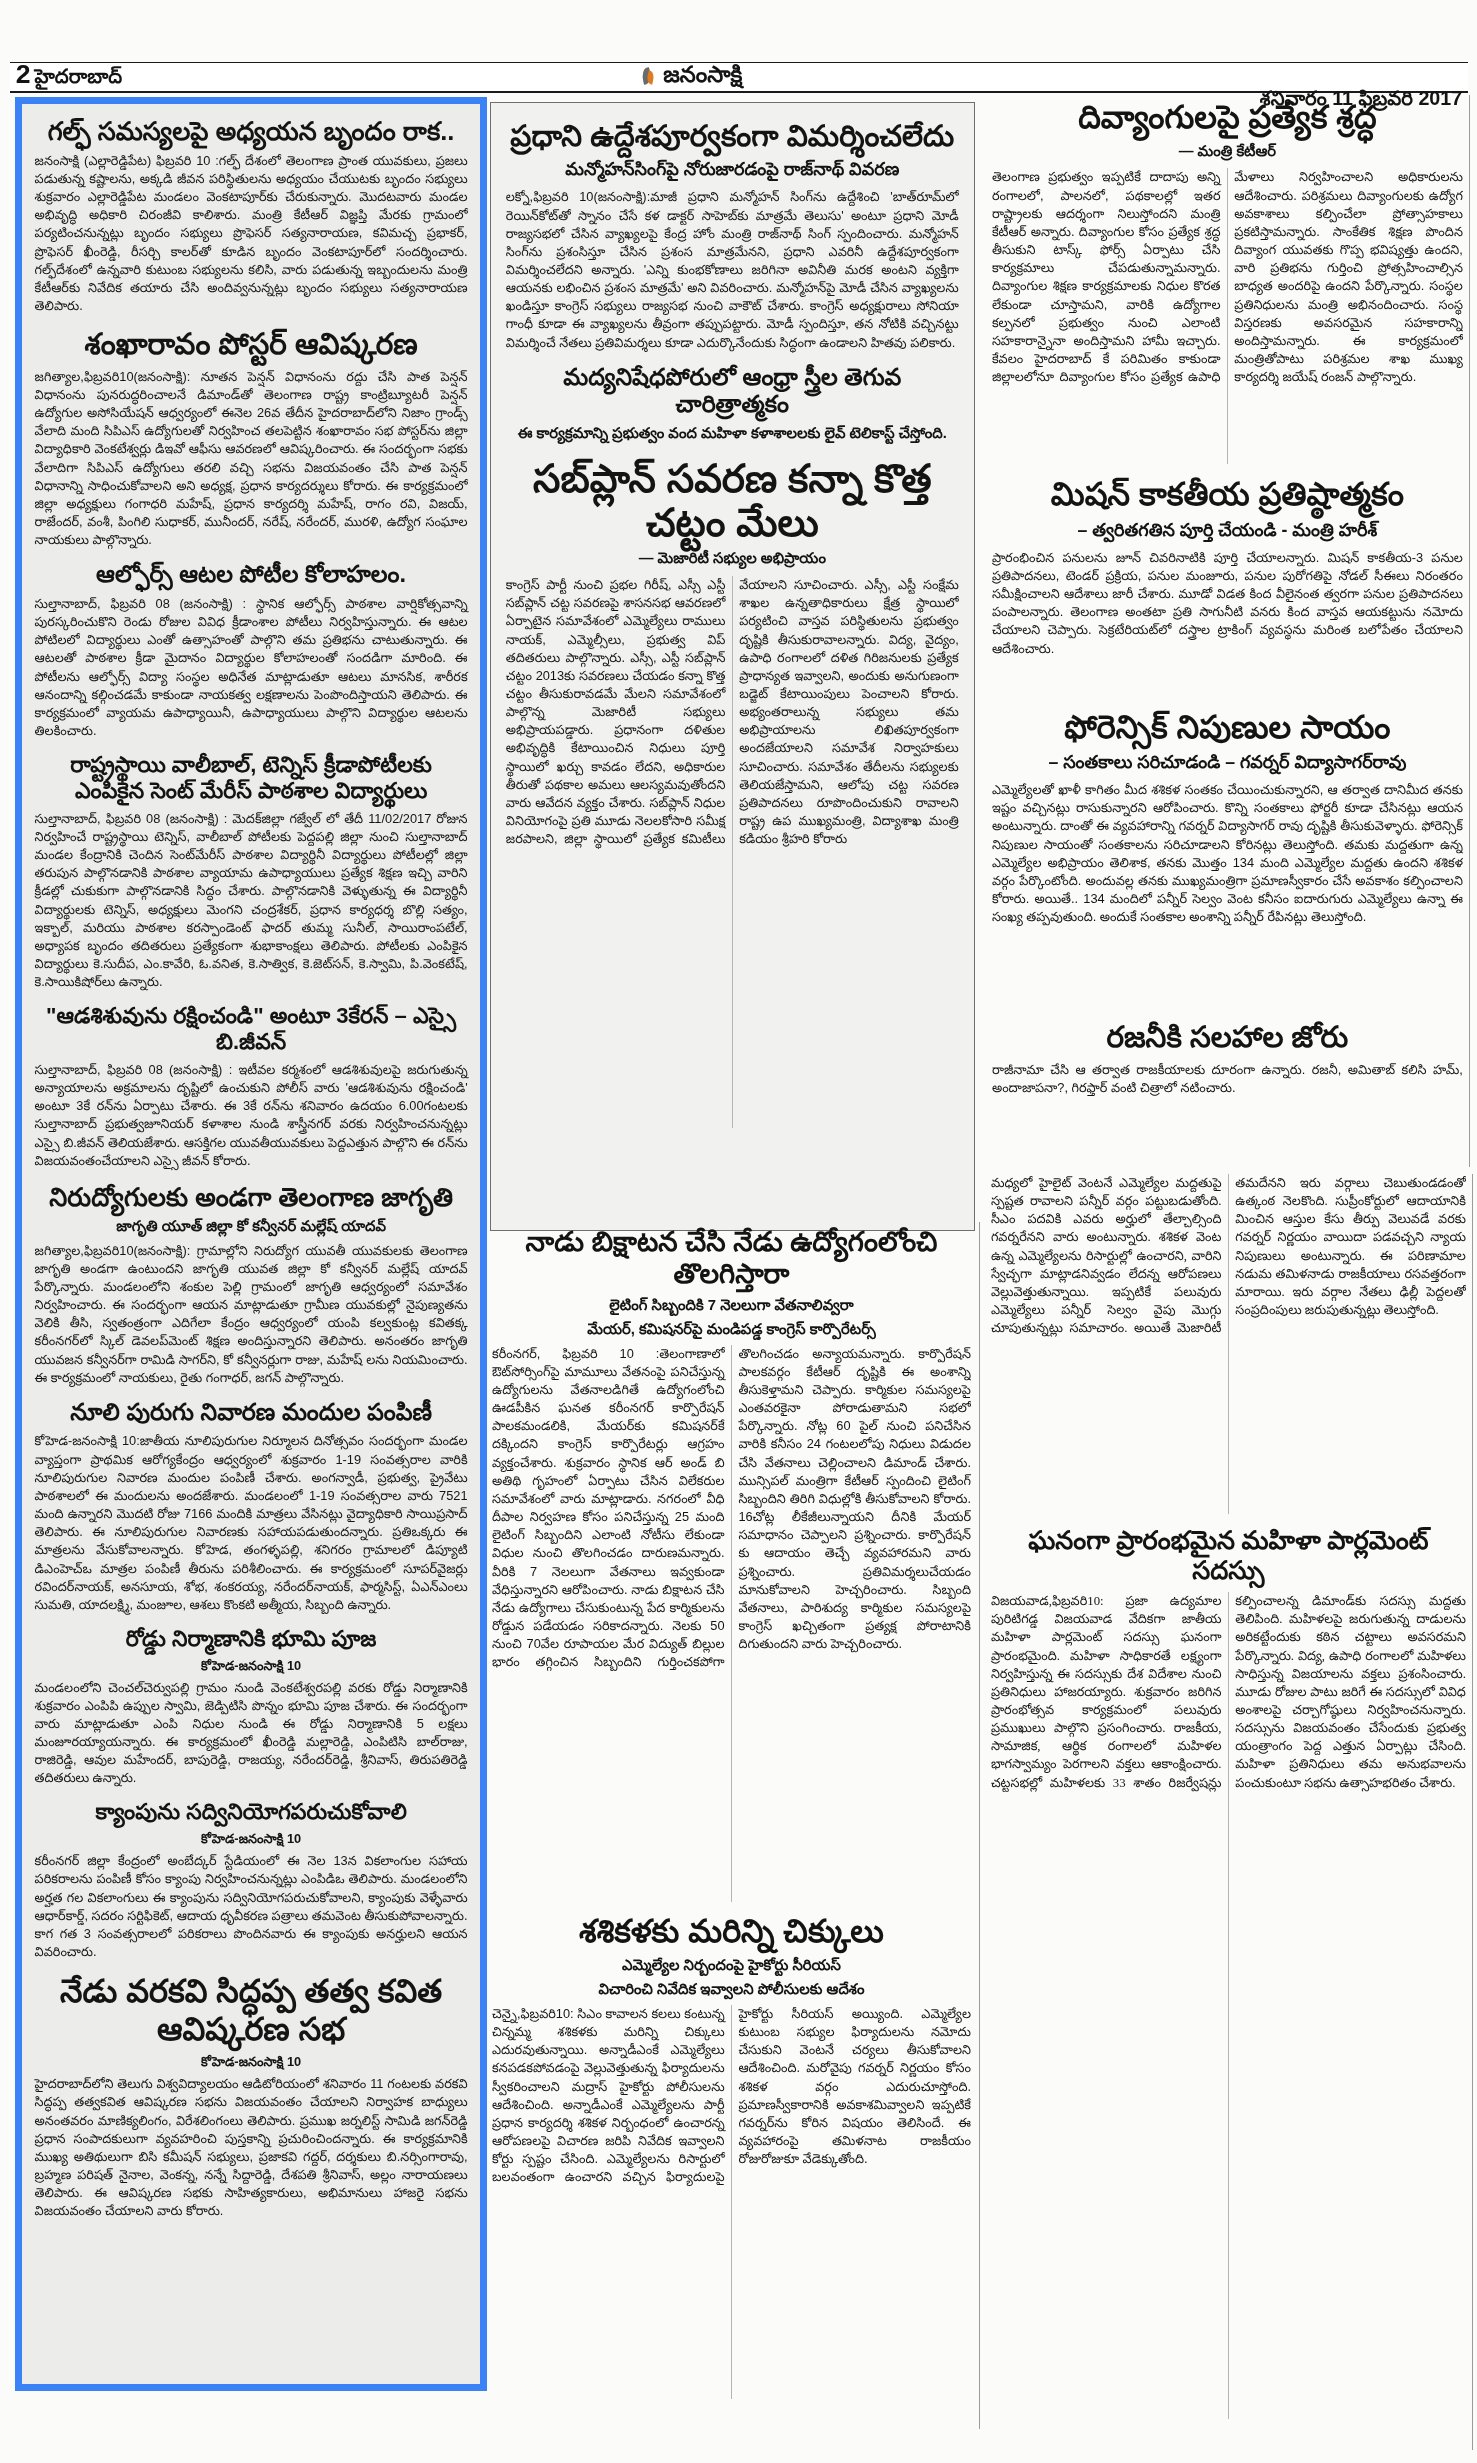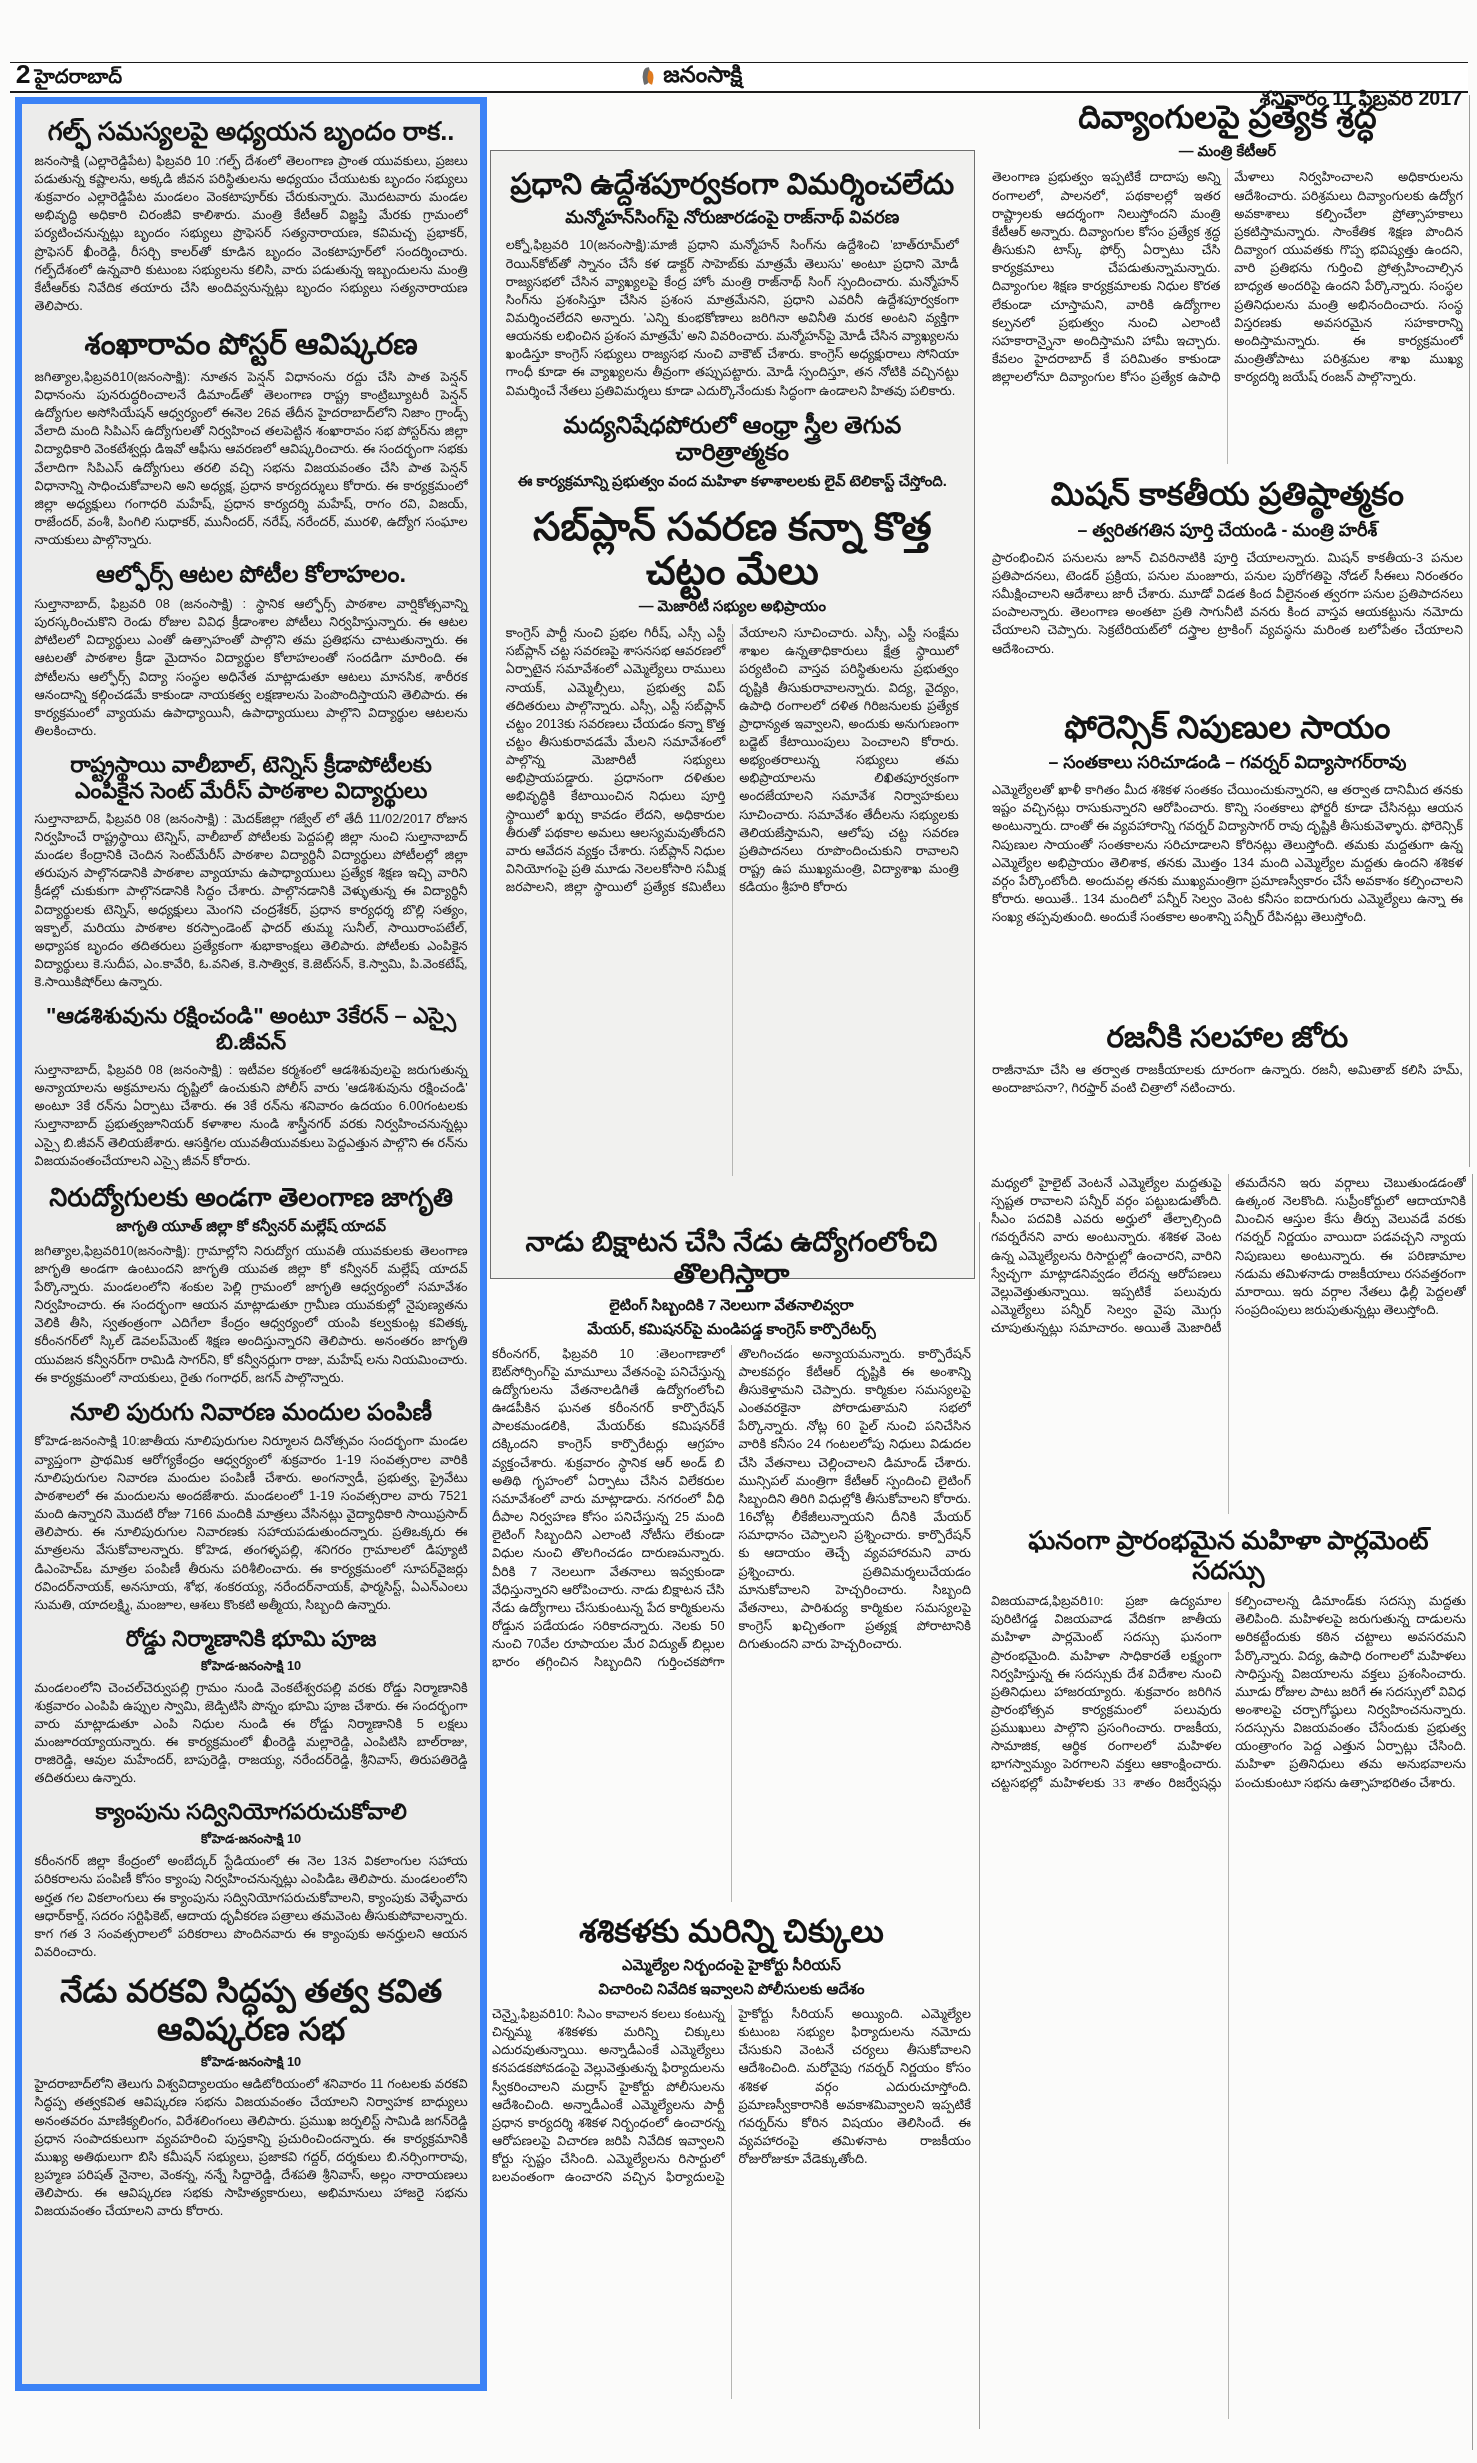--- a/index.html
+++ b/index.html
@@ -45,21 +45,21 @@
   .subhl{font-weight:bold;text-align:center;font-size:14.8px;margin:2px 0 3.9px 0;}
   .subhl.big{font-size:17.7px;}
   .dateline{font-weight:bold;text-align:center;font-size:12.8px;margin:1px 0 3px 0;}
   .bd{font-size:12.8px;line-height:1.42;text-align:justify;}
   .twocol{columns:2;column-gap:13.8px;column-rule:1px solid #b5b5b2;overflow:hidden;}
 
   
   .mid-box{
     position:absolute;left:490px;top:102px;width:453px;height:1103px;
     background:#f1f1ef;border:1px solid #6e6e6e;
-    padding:11.8px 14.8px;overflow:hidden;margin-top:48px;
+    padding:11.8px 14.8px;overflow:hidden;
   }
   
   .right-top{
     position:absolute;left:988px;top:95px;width:471px;height:1072px;
     padding:0 5.9px 0 3.9px;overflow:hidden;
     border-right:1px solid #9b9b98;
   }
   
   .bottom-mid{
     position:absolute;left:490px;top:1222px;width:479px;height:1207px;

